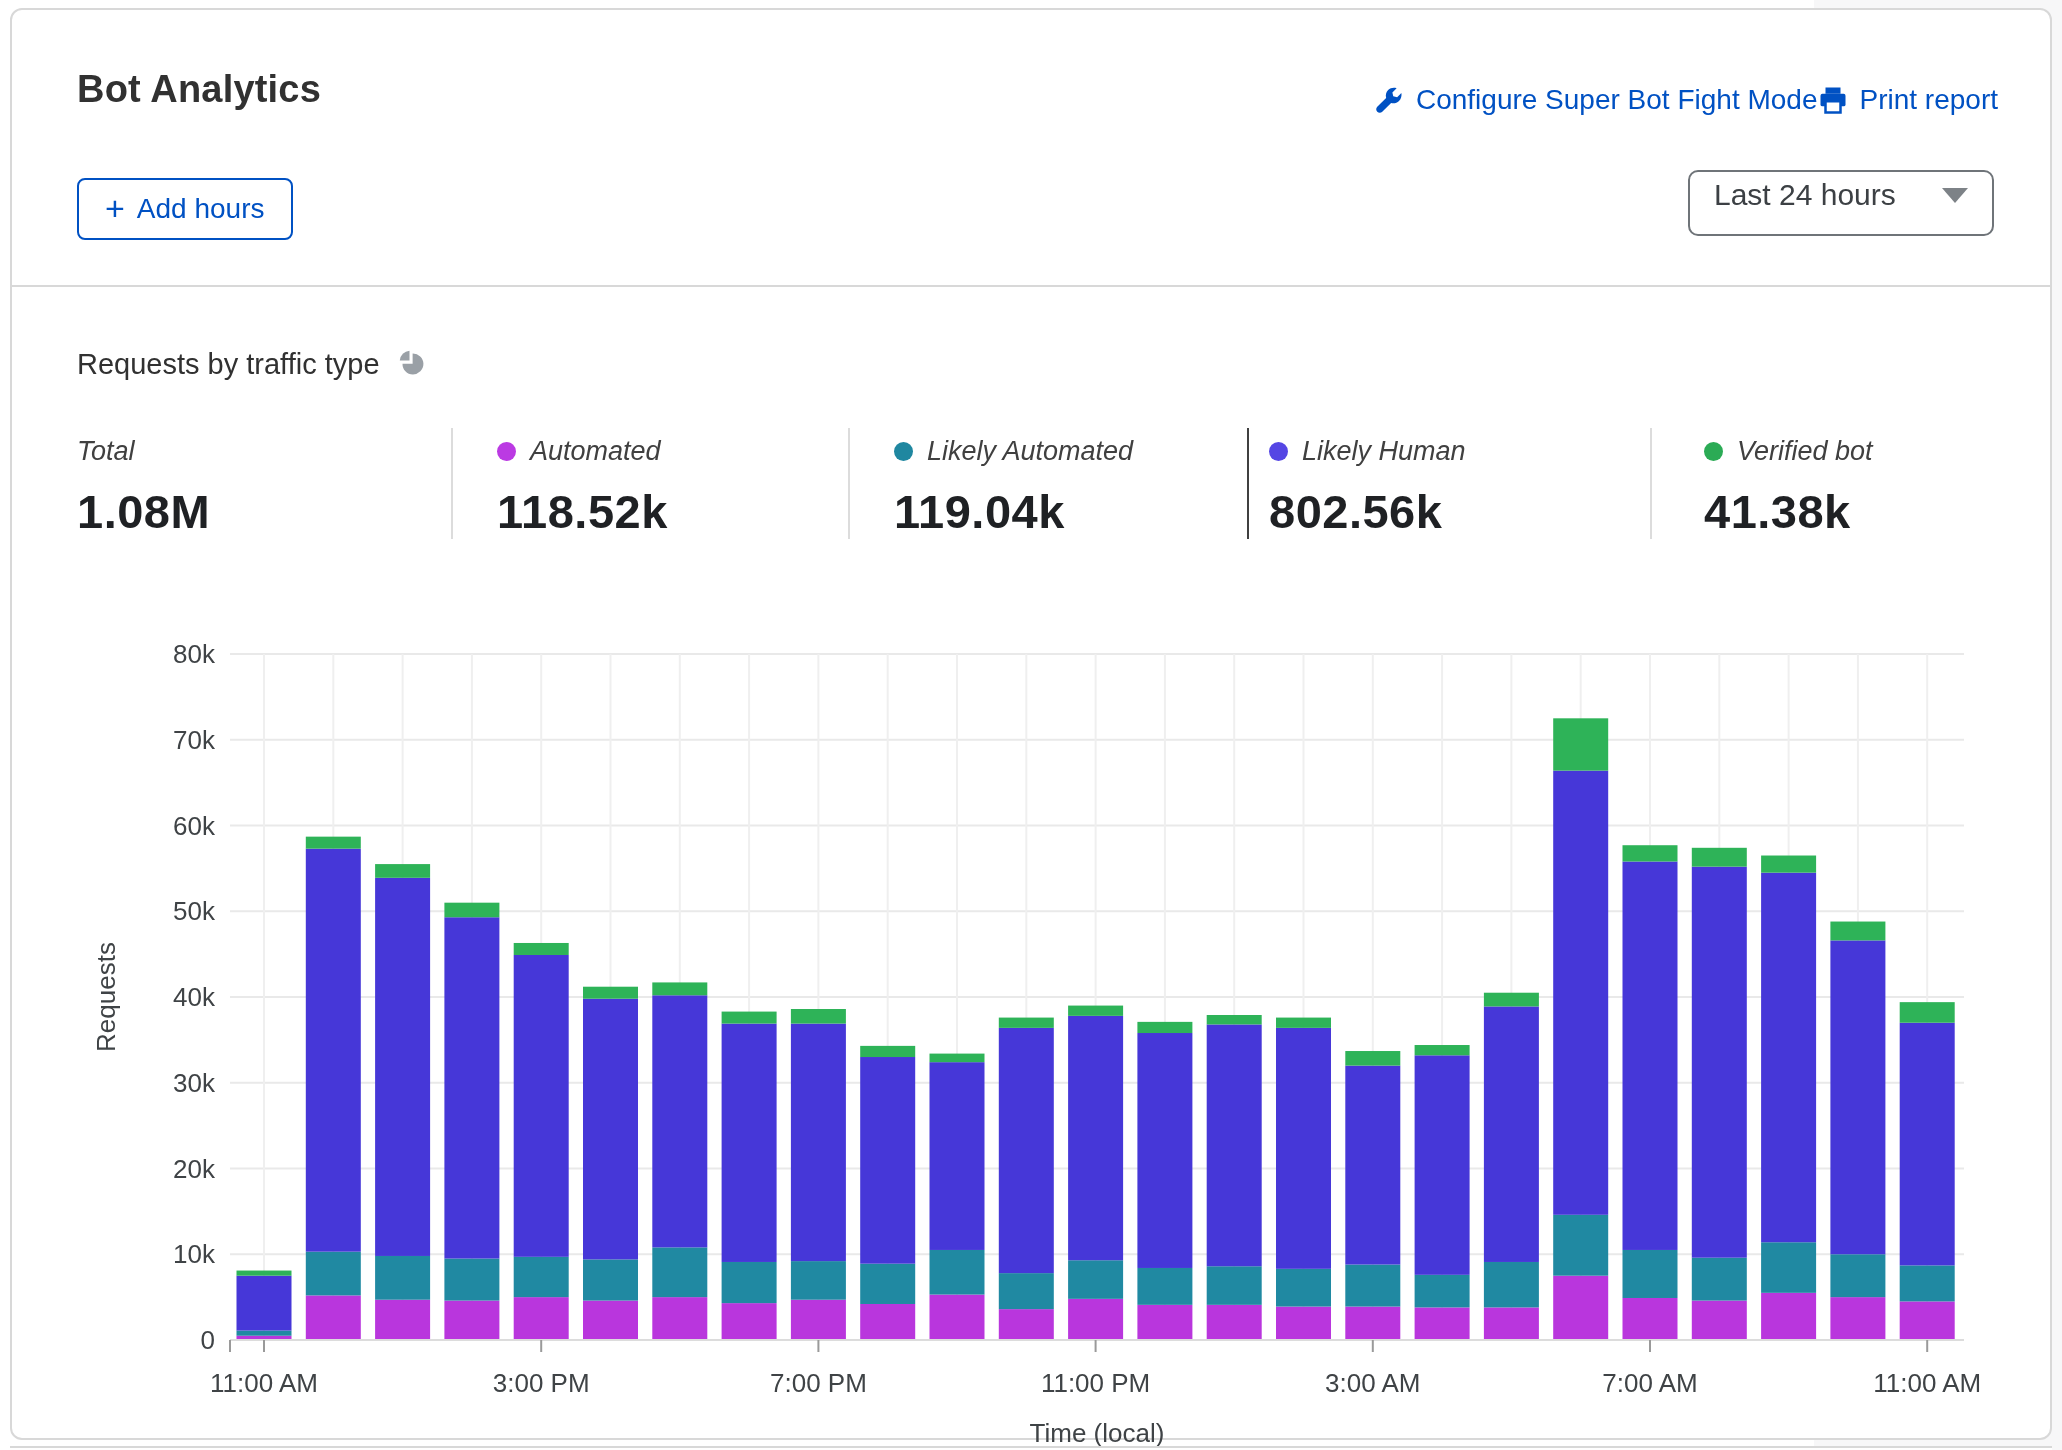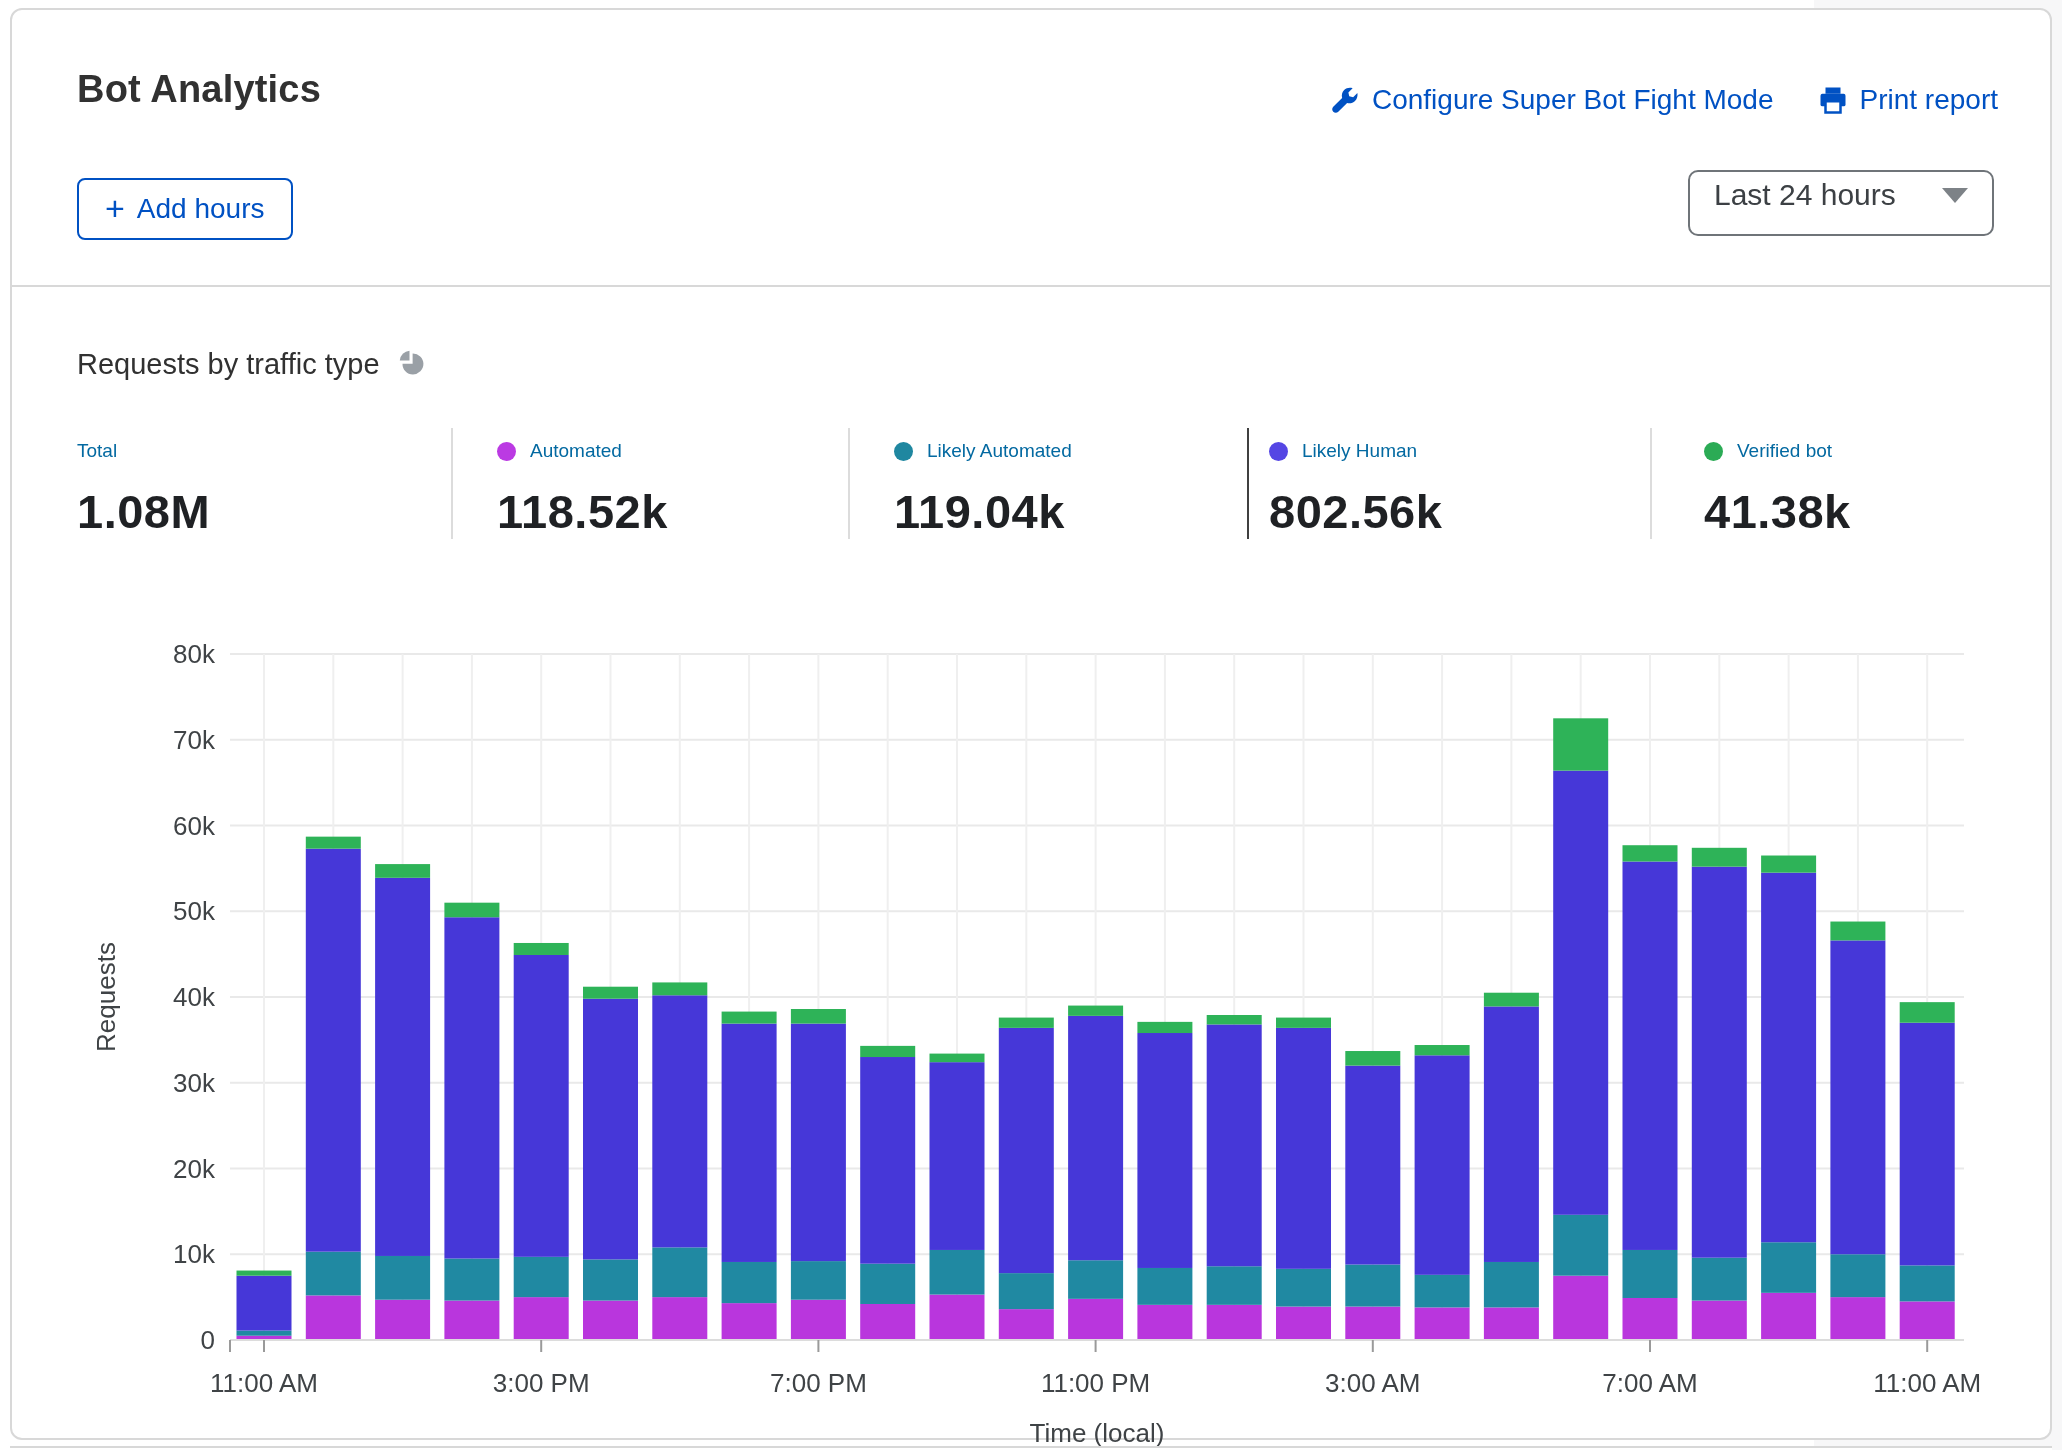--- a/index.html
+++ b/index.html
@@ -4,21 +4,21 @@
 <style>
   * { margin:0; padding:0; box-sizing:border-box; }
   html,body { width:2062px; height:1450px; background:#f7f7f8; font-family:"Liberation Sans", sans-serif; overflow:hidden; }
   .page { position:relative; width:1814px; height:1450px; background:#fff; }
 
   .panel { position:absolute; left:10px; top:8px; width:2042px; height:1432px;
            background:#fff; border:2px solid #d8d8d8; border-radius:12px; }
 
   .page-title { position:absolute; left:65px; top:58px; font-size:38px; font-weight:700; color:#313131; letter-spacing:.2px; }
 
-  .top-links { position:absolute; right:52px; top:74px; display:flex; align-items:flex-start; gap:44px; }
+  .top-links { position:absolute; right:52px; top:74px; display:flex; align-items:flex-start; }
   .link { display:flex; align-items:center; gap:12px; color:#0051c3; font-size:28px; cursor:pointer; }
   .link svg { display:block; }
 
   .add-filter-btn { position:absolute; left:65px; top:168px; height:62px; padding:0 26px;
                     display:flex; align-items:center; gap:12px; background:#fff;
                     border:2px solid #0051c3; border-radius:8px; color:#0051c3; font-size:28px; cursor:pointer; }
   .plus { font-size:34px; font-weight:400; line-height:1; margin-top:-3px; }
 
   .time-select { position:absolute; right:56px; top:160px; width:306px; height:66px;
                  border:2px solid #6f7479; border-radius:10px; background:#fff;
@@ -35,21 +35,21 @@
   .stats-row { position:absolute; left:65px; top:418px; display:flex; }
   .stat { padding-top:6px; }
   .stat-0 { width:374px; }
   .stat-1 { width:397px; border-left:2px solid #dcdcdc; padding-left:44px; }
   .stat-2 { width:399px; border-left:2px solid #dcdcdc; padding-left:44px; }
   .stat-3 { width:403px; border-left:2px solid #404040; padding-left:20px; }
   .stat-4 { width:354px; border-left:2px solid #dcdcdc; padding-left:52px; }
   .stat-label-row { display:flex; align-items:center; gap:14px; height:34px; }
   .stat-dot { width:19px; height:19px; border-radius:50%; display:none; }
   .stat.has-dot .stat-dot { display:block; }
-  .stat-label { font-size:19px; color:#0369a1; }
+  .stat-label { font-size:27px; color:#404040;font-style:italic; }
   .stat-value { margin-top:16px; font-size:47px; font-weight:700; color:#1f2124; letter-spacing:.5px; }
 
   .chart-svg { position:absolute; left:0; top:560px; width:2062px; height:890px; }
 
   .next-panel-edge { position:absolute; left:10px; top:1446px; width:2042px; height:4px;
                      border-top:2px solid #d8d8d8; background:#fff; }
 </style>
 </head>
 <body>
 

